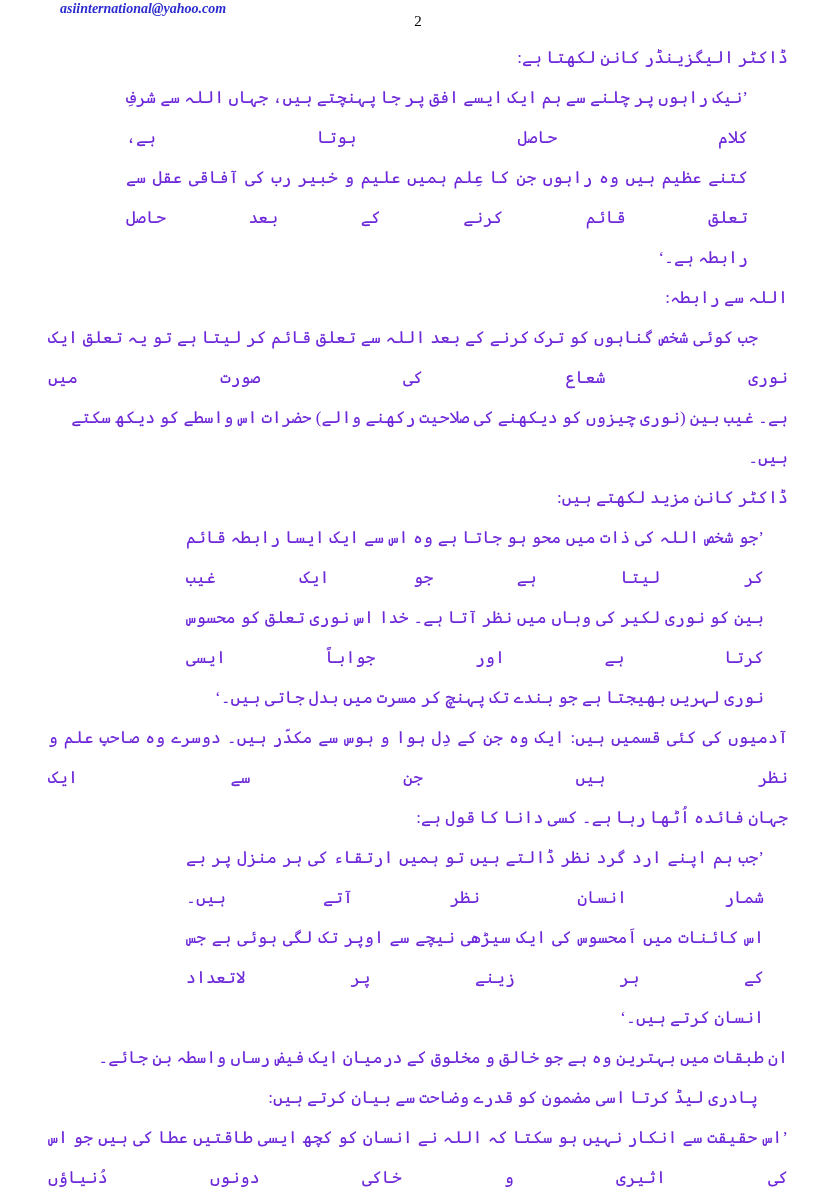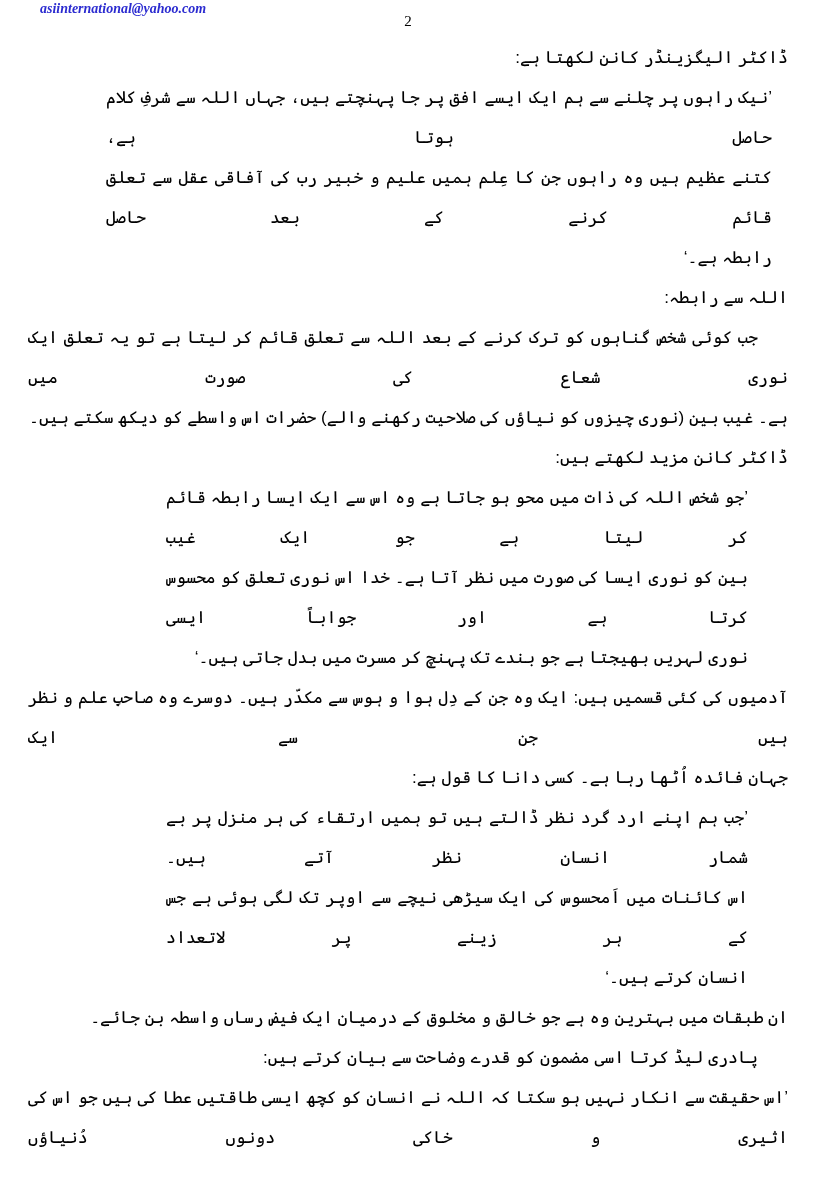--- a/index.html
+++ b/index.html
@@ -1,41 +1,42 @@
 <!DOCTYPE html>
 <html lang="ur"><head>
 <meta charset="utf-8">
 <style>
   html,body{margin:0;padding:0;background:#fff;}
   .page{
     width:816px;height:1200px;background:#ffffff;position:relative;
     overflow:hidden;font-family:"DejaVu Sans",sans-serif;color:#000;
     box-sizing:border-box;
+    padding-left:20px;
   }
   .hdr{position:relative;height:34px;}
   .hdr-email{
     position:absolute;left:40px;top:1px;
     font-family:"Liberation Serif",serif;font-style:italic;font-weight:bold;
     font-size:14px;color:#2b2bd0;text-decoration:none;
   }
   .page-num{
     position:absolute;left:0;right:0;top:13px;text-align:center;
     font-family:"Liberation Serif",serif;font-size:15px;color:#000;
   }
   .body-text{padding:4px 28px 0 28px;}
   .line{
-    direction:rtl;font-size:17px;line-height:40px;color:#000000;
-    font-family:Liberation Sans, sans-serif;
+    direction:rtl;font-size:17px;line-height:40px;color:#6d28d9;
+    font-family:Liberation Serif, serif;
   }
   .jl{text-align:justify;text-align-last:justify;}
   .ll{text-align:right;}
   .attr{text-align:right;}
   .head{text-align:right;}
-  .q1{margin-right:16px;margin-left:78px;}
-  .q2{margin-right:40px;margin-left:138px;}
+  .q1{margin-right:40px;margin-left:78px;}
+  .q2{margin-right:24px;margin-left:138px;}
   .q3{margin-right:0;margin-left:0;}
   .ind{text-indent:30px;}
 </style>
 </head>
 <body>
 
 <div class="page">
 
   <div class="hdr">
     <a class="hdr-email" href="#">asiinternational@yahoo.com</a>
@@ -46,26 +47,26 @@
 
     <div class="line attr">ڈاکٹر الیگزینڈر کانن لکھتا ہے:</div>
 
     <div class="line jl q1">’نیک راہوں پر چلنے سے ہم ایک ایسے افق پر جا پہنچتے ہیں، جہاں اللہ سے شرفِ کلام حاصل ہوتا ہے،</div>
     <div class="line jl q1">کتنے عظیم ہیں وہ راہوں جن کا عِلم ہمیں علیم و خبیر رب کی آفاقی عقل سے تعلق قائم کرنے کے بعد حاصل</div>
     <div class="line ll q1">رابطہ ہے۔‘</div>
 
     <div class="line head">اللہ سے رابطہ:</div>
 
     <div class="line jl ind">جب کوئی شخص گناہوں کو ترک کرنے کے بعد اللہ سے تعلق قائم کر لیتا ہے تو یہ تعلق ایک نوری شعاع کی صورت میں</div>
-    <div class="line ll">ہے۔ غیب بین (نوری چیزوں کو نیاؤں کی صلاحیت رکھنے والے) حضرات اس واسطے کو دیکھ سکتے ہیں۔</div>
+    <div class="line ll">ہے۔ غیب بین (نوری چیزوں کو دیکھنے کی صلاحیت رکھنے والے) حضرات اس واسطے کو دیکھ سکتے ہیں۔</div>
 
     <div class="line attr">ڈاکٹر کانن مزید لکھتے ہیں:</div>
 
     <div class="line jl q2">’جو شخص اللہ کی ذات میں محو ہو جاتا ہے وہ اس سے ایک ایسا رابطہ قائم کر لیتا ہے جو ایک غیب</div>
-    <div class="line jl q2">بین کو نوری ایسا کی صورت میں نظر آتا ہے۔ خدا اس نوری تعلق کو محسوس کرتا ہے اور جواباً ایسی</div>
+    <div class="line jl q2">بین کو نوری لکیر کی وہاں میں نظر آتا ہے۔ خدا اس نوری تعلق کو محسوس کرتا ہے اور جواباً ایسی</div>
     <div class="line ll q2">نوری لہریں بھیجتا ہے جو بندے تک پہنچ کر مسرت میں بدل جاتی ہیں۔‘</div>
 
     <div class="line jl">آدمیوں کی کئی قسمیں ہیں: ایک وہ جن کے دِل ہوا و ہوس سے مکدّر ہیں۔ دوسرے وہ صاحبِ علم و نظر ہیں جن سے ایک</div>
     <div class="line ll">جہان فائدہ اُٹھا رہا ہے۔ کسی دانا کا قول ہے:</div>
 
     <div class="line jl q2">’جب ہم اپنے ارد گرد نظر ڈالتے ہیں تو ہمیں ارتقاء کی ہر منزل پر بے شمار انسان نظر آتے ہیں۔</div>
     <div class="line jl q2">اس کائنات میں اَمحسوس کی ایک سیڑھی نیچے سے اوپر تک لگی ہوئی ہے جس کے ہر زینے پر لاتعداد</div>
     <div class="line ll q2">انسان کرتے ہیں۔‘</div>
 
     <div class="line ll">ان طبقات میں بہترین وہ ہے جو خالق و مخلوق کے درمیان ایک فیض رساں واسطہ بن جائے۔</div>

